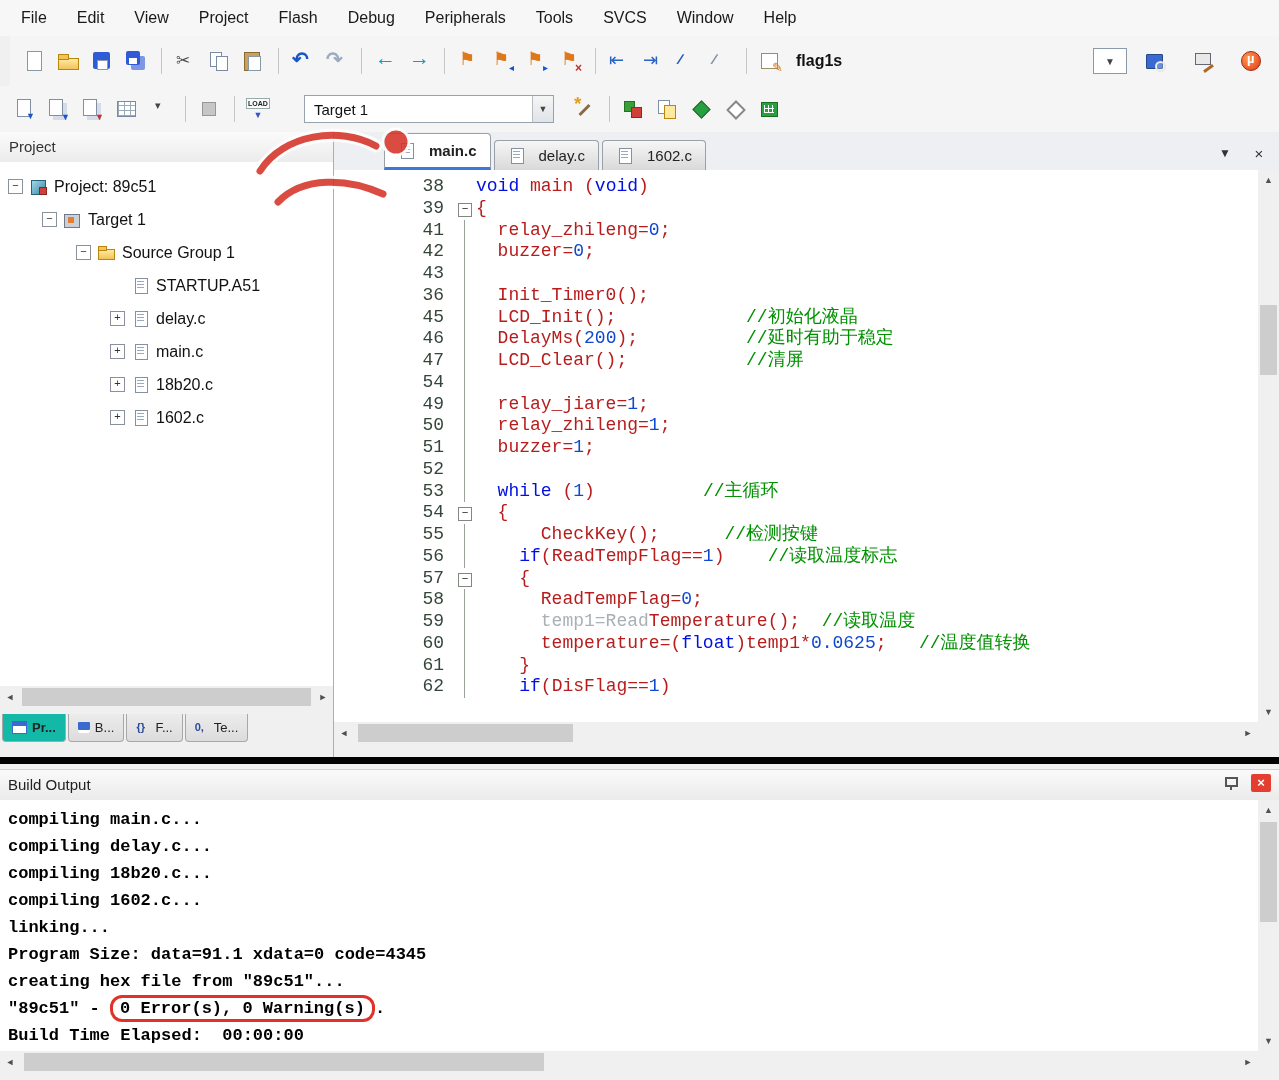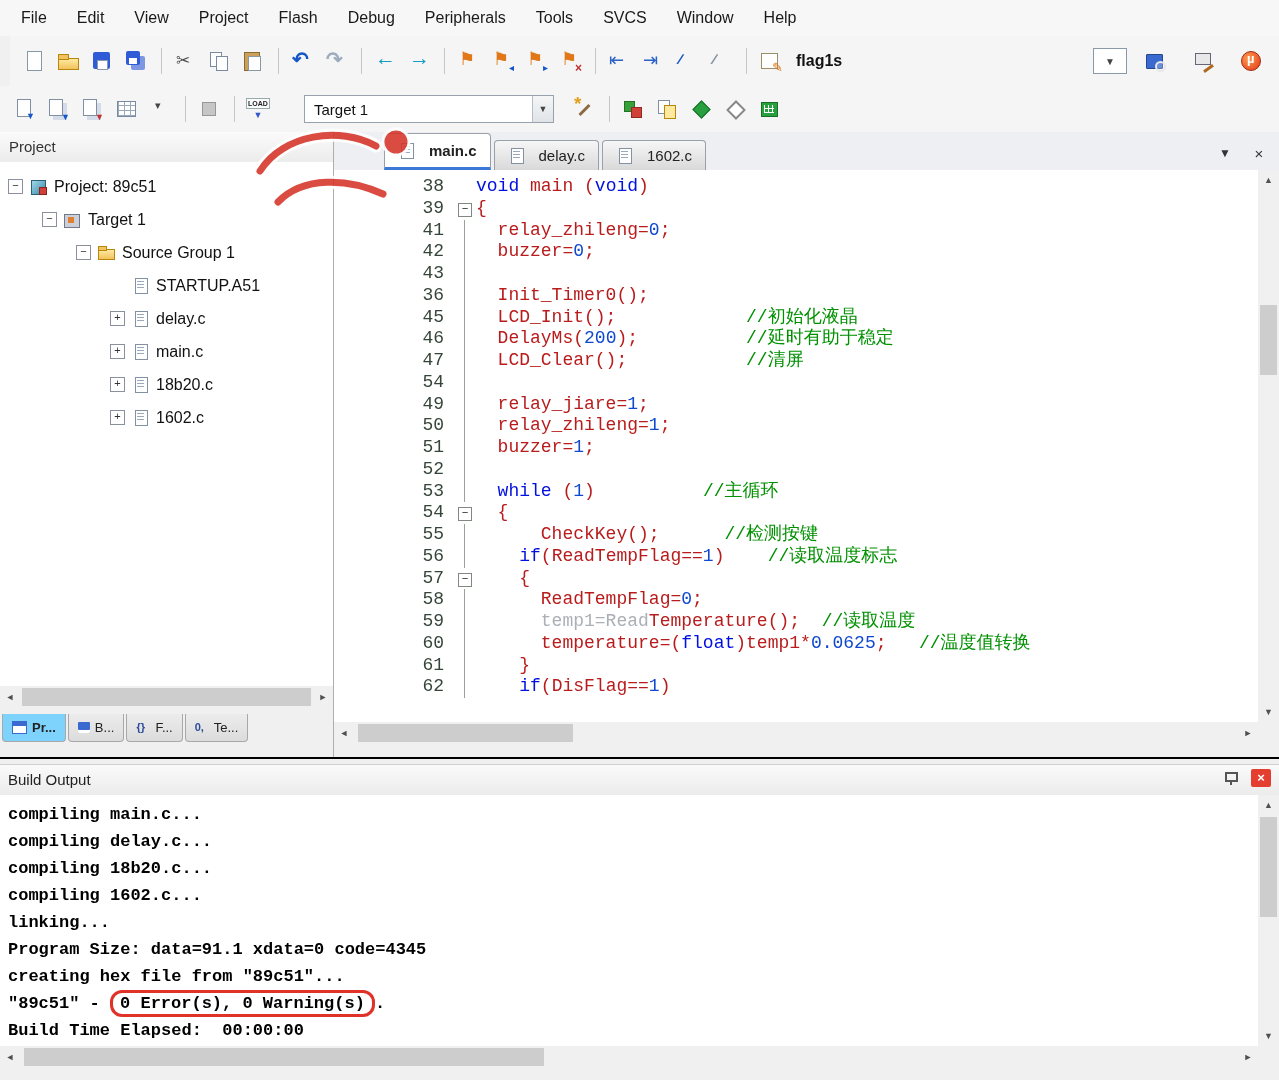--- a/index.html
+++ b/index.html
@@ -112,21 +112,21 @@
   .nic-target::after{left:4px;top:5px;width:6px;height:6px;background:#e08030;}
   .nic-group::before{left:0;top:4px;width:15px;height:9px;background:linear-gradient(#ffe9a0,#f2c35c);border:1px solid #b8860b;}
   .nic-group::after{left:0;top:1px;width:7px;height:3px;background:#f2c35c;border:1px solid #b8860b;}
   .nic-file::before{left:3px;top:0;width:11px;height:14px;background:#fff;border:1px solid #8292a2;}
   .nic-file::after{left:5px;top:3px;width:7px;height:9px;background:repeating-linear-gradient(#9aaabb 0 1px,transparent 1px 3px);}
   .pp-hscroll{position:absolute;left:0;top:554px;right:0;height:22px;}
   .pp-tabs{position:absolute;left:0;top:581px;right:0;height:33px;display:flex;align-items:flex-start;gap:2px;
     padding:1px 2px;background:#f0f0f0;}
   .btab{display:flex;align-items:center;gap:5px;height:27px;padding:0 9px;font-size:13px;color:#222;
     background:linear-gradient(#ececec,#dcdcdc);border:1px solid #a8a8a8;border-top:none;border-radius:0 0 4px 4px;}
-  .btab.active{background:#7dd3fc;font-weight:bold;text-align:center;}
+  .btab.active{background:#14b8a6;font-weight:bold;text-align:center;}
   .bt-ic{display:inline-block;position:relative;width:14px;height:13px;font-size:11px;line-height:13px;color:#2a4a9a;font-weight:bold;}
   .bt-ic.grid{border:1px solid #3a6ad0;background:linear-gradient(#3a6ad0 0 4px,#fff 4px);width:13px;height:11px;}
   .bt-ic.book{background:#3a6ad0;border-radius:1px;width:12px;height:11px;box-shadow:inset 0 -3px 0 #fff,inset 0 -4px 0 #3a6ad0;}
 
   
   .editor{position:absolute;left:334px;top:132px;right:0;height:625px;background:#f0f0f0;}
   .etabs{position:absolute;left:0;top:0;right:0;height:38px;background:#edeff2;border-bottom:1px solid #98a0a8;
     display:flex;align-items:flex-end;padding-left:50px;}
   .etab{display:flex;align-items:center;gap:7px;height:29px;padding:0 13px;margin-right:3px;font-size:15px;color:#222;
     background:linear-gradient(#f6f6f6,#d9d9d9);border:1px solid #9aa0a8;border-bottom:none;border-radius:4px 4px 0 0;}
@@ -155,21 +155,21 @@
   .hbar{flex-direction:row;align-items:center;}
   .vbar{flex-direction:column;align-items:center;}
   .sbtn{flex:none;width:20px;height:20px;display:flex;align-items:center;justify-content:center;
     font-size:9px;color:#505050;background:#f0f0f0;}
   .strack{position:relative;flex:1;align-self:stretch;}
   .sthumb{position:absolute;background:#cdcdcd;}
   .hbar .sthumb{top:2px;bottom:2px;}
   .vbar .sthumb{left:2px;right:2px;}
 
   
-  .build{position:absolute;left:0;top:757px;right:0;bottom:0;background:#f0f0f0;border-top:2px solid #000000;}
+  .build{position:absolute;left:0;top:757px;right:0;bottom:0;background:#f0f0f0;border-top:7px solid #000000;}
   .bo-header{position:absolute;left:0;top:5px;right:0;height:30px;background:linear-gradient(#fafafa,#ebebeb);
     border-top:1px solid #d0d0d0;border-bottom:1px solid #d6d6d6;line-height:30px;padding-left:8px;font-size:15px;color:#222;}
   .bo-hbtns{position:absolute;right:8px;top:10px;display:flex;gap:12px;align-items:center;}
   .pin{width:16px;height:16px;position:relative;}
   .pin::before{content:"";position:absolute;left:2px;top:2px;width:9px;height:6px;border:2px solid #555;}
   .pin::after{content:"";position:absolute;left:7px;top:10px;width:2px;height:5px;background:#555;}
   .bo-close{width:20px;height:18px;background:#e33e30;border-radius:2px;color:#fff;font-size:13px;font-weight:bold;
     display:flex;align-items:center;justify-content:center;line-height:18px;}
   .bo-body{position:absolute;left:0;top:36px;right:21px;height:251px;background:#fff;overflow:hidden;
     padding:6px 0 0 8px;font-family:"Liberation Mono",monospace;font-weight:700;font-size:17px;color:#000;}

